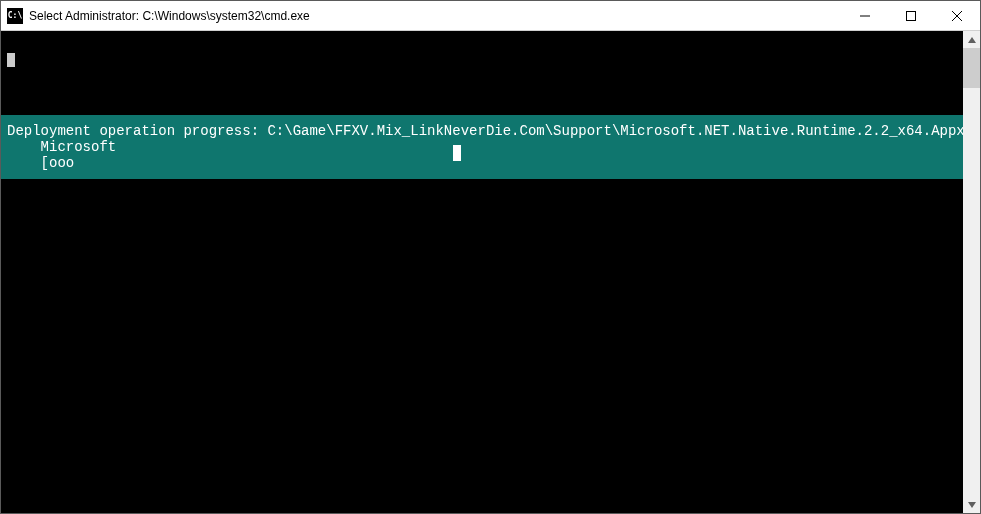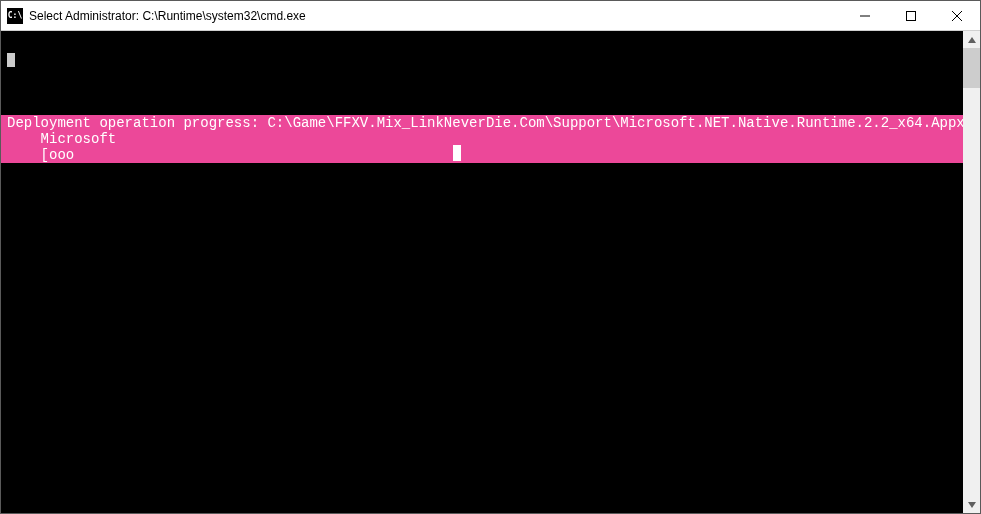--- a/index.html
+++ b/index.html
@@ -74,24 +74,24 @@
       font-family: Consolas, "Courier New", monospace;
       font-size: 14px;
       line-height: 16px;
       padding: 4px 6px 6px 6px;
       white-space: pre;
       position: relative;
       overflow: hidden;
     }
     .term-line { white-space: pre; }
     .term-block {
-      background: #ec4899;
+      background: #0f766e;
       color: #fff;
       margin: 0 -6px;
-      padding: 0 6px;
+      padding: 8px 6px;
     }
     .term-block.start-gap { margin-top: 32px; }
     .cursor-block {
       display: inline-block;
       width: 8px;
       height: 14px;
       background: #ccc;
       vertical-align: text-bottom;
     }
     .white-cursor {
@@ -132,21 +132,21 @@
     }
   </style>
 </head>
 <body>
 
 <div class="window">
   <div class="titlebar">
     <div class="titlebar-icon">
         <span>C:\</span>
       </div>
-    <div class="titlebar-title">Select Administrator: C:\Runtime\system32\cmd.exe</div>
+    <div class="titlebar-title">Select Administrator: C:\Windows\system32\cmd.exe</div>
     <div class="titlebar-controls">
       <div class="titlebar-btn">
         <svg viewBox="0 0 10 10">
             <line x1="0" y1="5" x2="10" y2="5" stroke="#000" stroke-width="1"></line>
           </svg>
       </div>
       <div class="titlebar-btn">
         <svg viewBox="0 0 10 10">
             <rect x="0.5" y="0.5" width="9" height="9" fill="none" stroke="#000" stroke-width="1"></rect>
           </svg>

